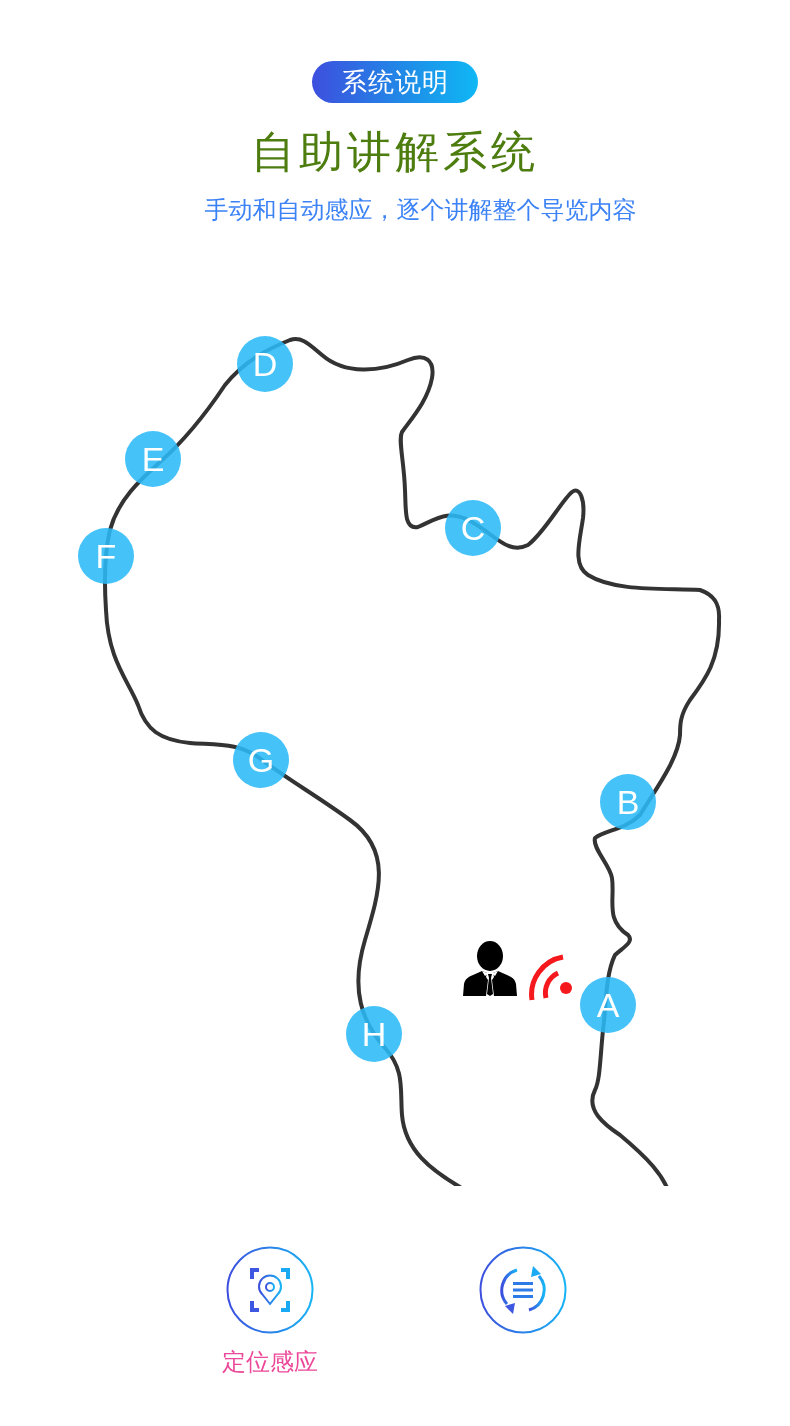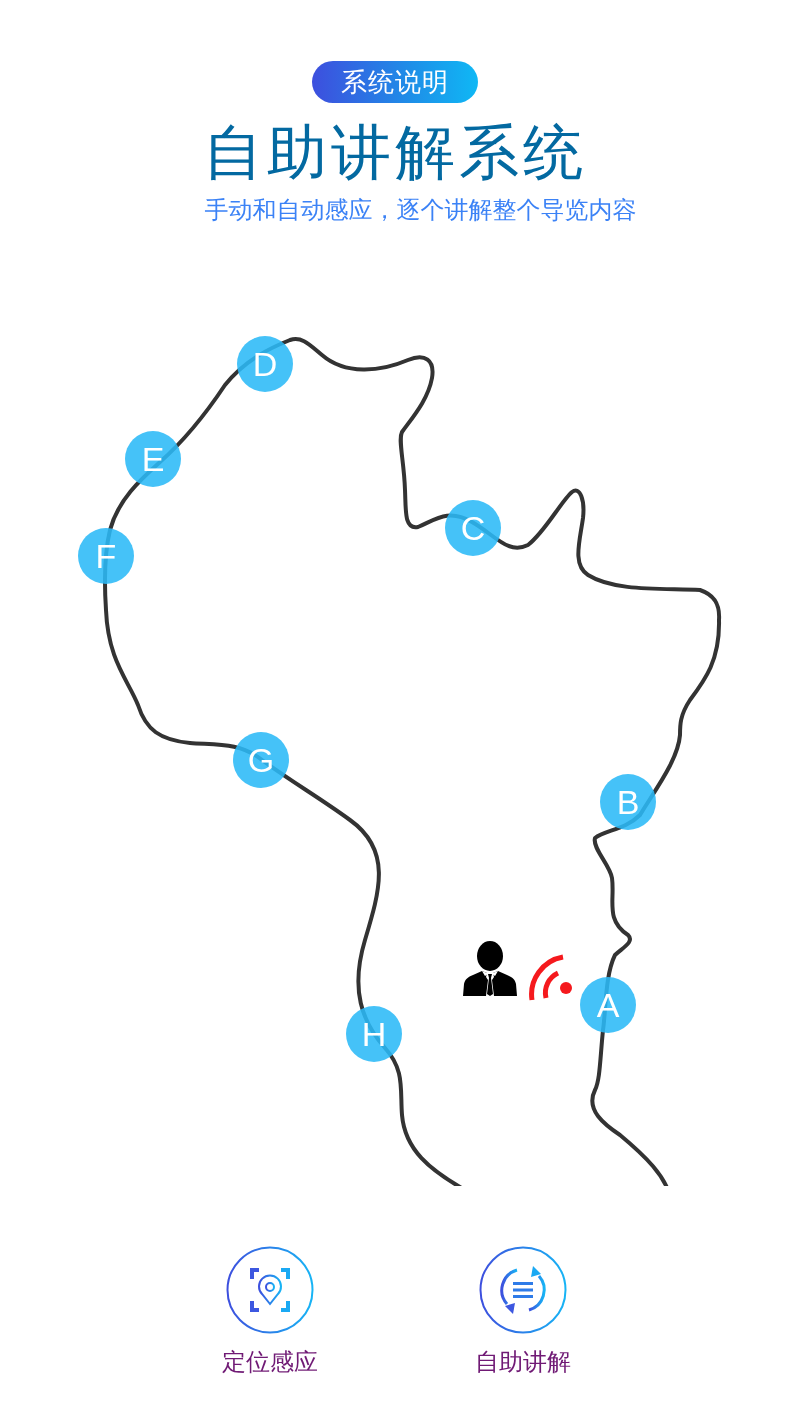--- a/index.html
+++ b/index.html
@@ -2,33 +2,33 @@
 <html><head>
 <meta charset="utf-8">
 <style>
   html, body { margin:0; padding:0; background:#ffffff; }
   body { width:790px; height:1426px; position:relative; overflow:hidden;
          font-family:"DejaVu Sans","Liberation Sans",sans-serif; }
   .badge { position:absolute; left:312px; top:61px; width:166px; height:42px;
            border-radius:21px; background:linear-gradient(90deg,#3d4fde 0%,#1e8fe8 60%,#0fb8f5 100%);
            color:#fff; font-size:26px; line-height:42px; text-align:center; letter-spacing:1px; }
   .title { position:absolute; left:0; top:112px; width:790px; text-align:center;
-           font-size:60px; color:#0369a1; letter-spacing:4px; line-height:80px; }
+           font-size:44px; color:#4d7c0f; letter-spacing:4px; line-height:80px; }
   .subtitle { position:absolute; left:0; top:192px; width:785px; text-align:center;
               font-size:24px; color:#3b82f6; line-height:36px;padding-left:28px; }
   .map { position:absolute; left:0; top:0; width:790px; height:1186px; overflow:hidden; }
   .map svg { position:absolute; left:0; top:0; }
   .pin { position:absolute; width:56px; height:56px; border-radius:50%;
          background:rgba(43,186,247,0.88); color:#fff; font-size:34px; line-height:56px;
          text-align:center; font-family:"Liberation Sans",sans-serif; }
   .visitor { position:absolute; left:460px; top:940px; }
   .signal { position:absolute; left:528px; top:950px; }
   .feature { position:absolute; top:1246px; width:150px; text-align:center; }
   .feature .ring { width:88px; height:88px; margin:0 auto; position:relative; }
-  .feature .label { margin-top:10px; font-size:24px; color:#701a75; line-height:36px; }
+  .feature .label { margin-top:10px; font-size:24px; color:#ec4899; line-height:36px; }
 </style>
 </head>
 <body>
 
 <div class="badge">系统说明</div>
 <div class="title">自助讲解系统</div>
 <div class="subtitle">手动和自动感应，逐个讲解整个导览内容</div>
 
 <div class="map">
   <svg width="790" height="1186" viewBox="0 0 790 1186">
@@ -131,14 +131,13 @@
       <circle cx="44" cy="44" r="42.5" fill="none" stroke="url(#g2)" stroke-width="2"></circle>
       <path d="M60 30 A21 21 0 0 1 50 64" fill="none" stroke="url(#g2)" stroke-width="3"></path>
       <path d="M28 58 A21 21 0 0 1 38 24" fill="none" stroke="url(#g2)" stroke-width="3"></path>
       <path d="M54 20 L62 28 L52 31 Z" fill="#1aa9f3"></path>
       <path d="M34 68 L26 60 L36 57 Z" fill="#3d57e0"></path>
       <rect x="34" y="36" width="20" height="3" fill="#2e7be8"></rect>
       <rect x="34" y="42.5" width="20" height="3" fill="#2e7be8"></rect>
       <rect x="34" y="49" width="20" height="3" fill="#2e7be8"></rect>
     </svg>
   </div>
-  <div class="label">自助讲解</div>
 </div>
 
 </body></html>

